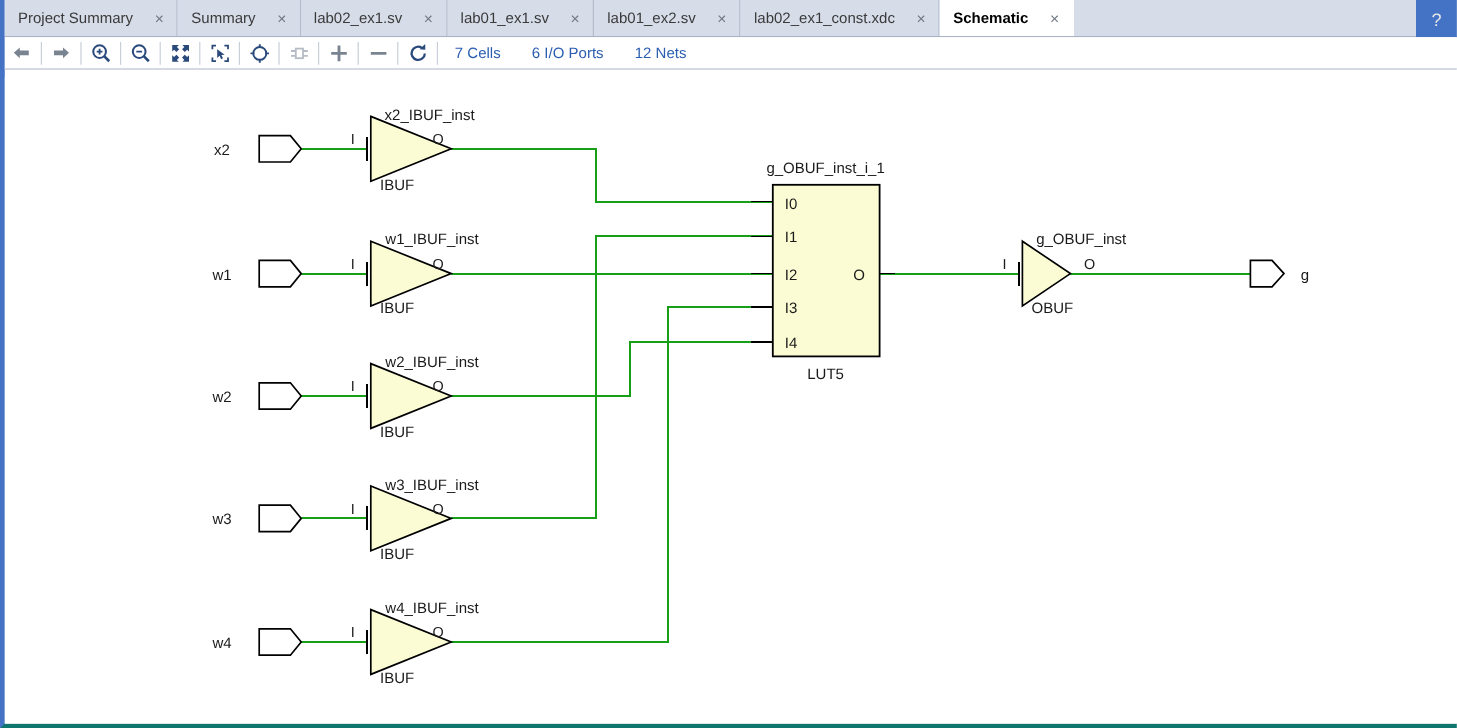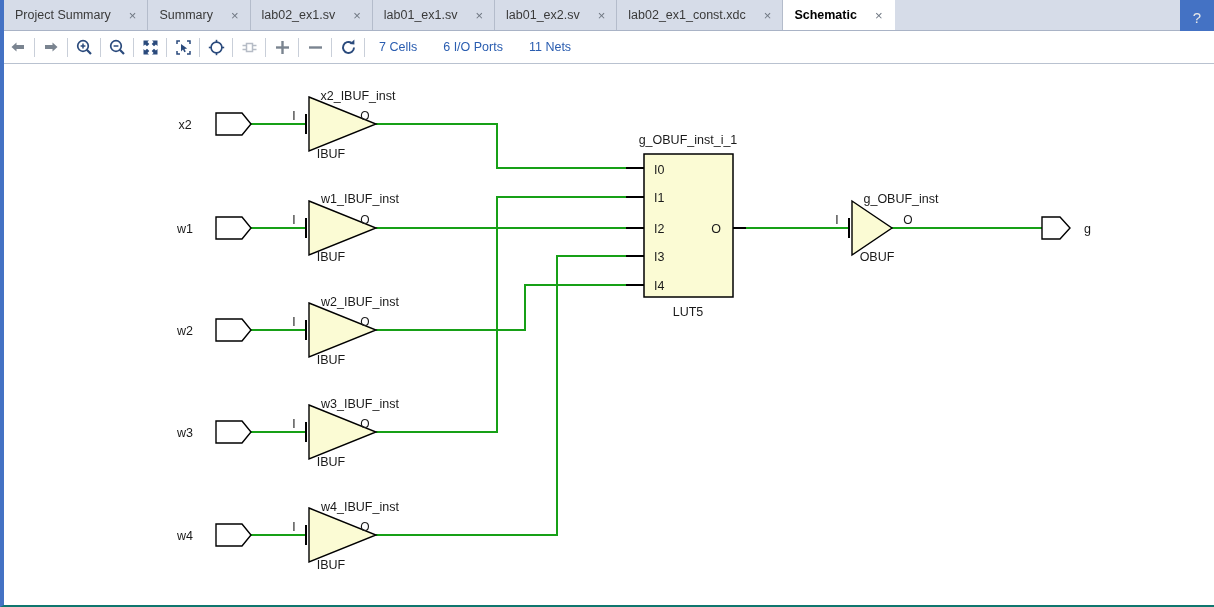--- a/index.html
+++ b/index.html
@@ -5,21 +5,21 @@
   html,body{margin:0;padding:0;}
   body{
     width:1214px;height:607px;overflow:hidden;
     background:#ffffff;
     font-family:"Liberation Sans", sans-serif;
     -webkit-font-smoothing:antialiased;
   }
   #app{
     position:relative;width:1214px;height:607px;box-sizing:border-box;
     border-left:4px solid #4472c4;
-    border-bottom:2px solid #0f766e;
+    border-bottom:4px solid #0f766e;
     background:#ffffff;
   }
 
   
   .tabstrip{
     position:absolute;left:0;top:0;width:1210px;height:31px;
     background:#d6dce8;
     border-bottom:1px solid #a9b3c6;
     box-sizing:border-box;
     display:flex;align-items:stretch;
@@ -52,21 +52,21 @@
     background:#4472c4;
     display:flex;align-items:center;justify-content:center;
   }
   .helpbar .q{
     color:#e8e8e8;font-size:15px;line-height:1;
     margin-top:3px;
   }
 
   
   .toolbar{
-    position:absolute;left:0;top:31px;width:1210px;height:33px;
+    position:absolute;left:0;top:31px;width:1210px;height:27px;
     background:#ffffff;
     border-bottom:1px solid #b9c2d0;
     box-sizing:border-box;
     display:flex;align-items:center;
   }
   .tbtn{
     width:28px;height:28px;
     display:flex;align-items:center;justify-content:center;
     cursor:default;
   }
@@ -234,21 +234,21 @@
     <div class="tbtn">
       <svg width="19" height="19" viewBox="0 0 19 19">
         <path d="M15 9.5 A5.5 5.5 0 1 1 12.6 4.9" fill="none" stroke="#2a4a7c" stroke-width="1.9" stroke-linecap="butt"></path>
         <path d="M15.4 1.6 L15.4 6.4 L10.6 6.0 Z" fill="#2a4a7c"></path>
       </svg>
     </div>
     <div class="tsep"></div>
 
     <span class="stat">7 Cells</span>
     <span class="stat">6 I/O Ports</span>
-    <span class="stat">11 Nets</span>
+    <span class="stat">12 Nets</span>
   </div>
 
   <div class="canvas">
     <svg width="1210" height="539" viewBox="0 0 1210 539">
 
       <g stroke="#17a017" stroke-width="1.6" fill="none" shape-rendering="crispEdges">
 
         <line x1="247" y1="60" x2="302" y2="60"></line>
 
         <polyline points="372,60 493,60 493,104 640,104"></polyline>

